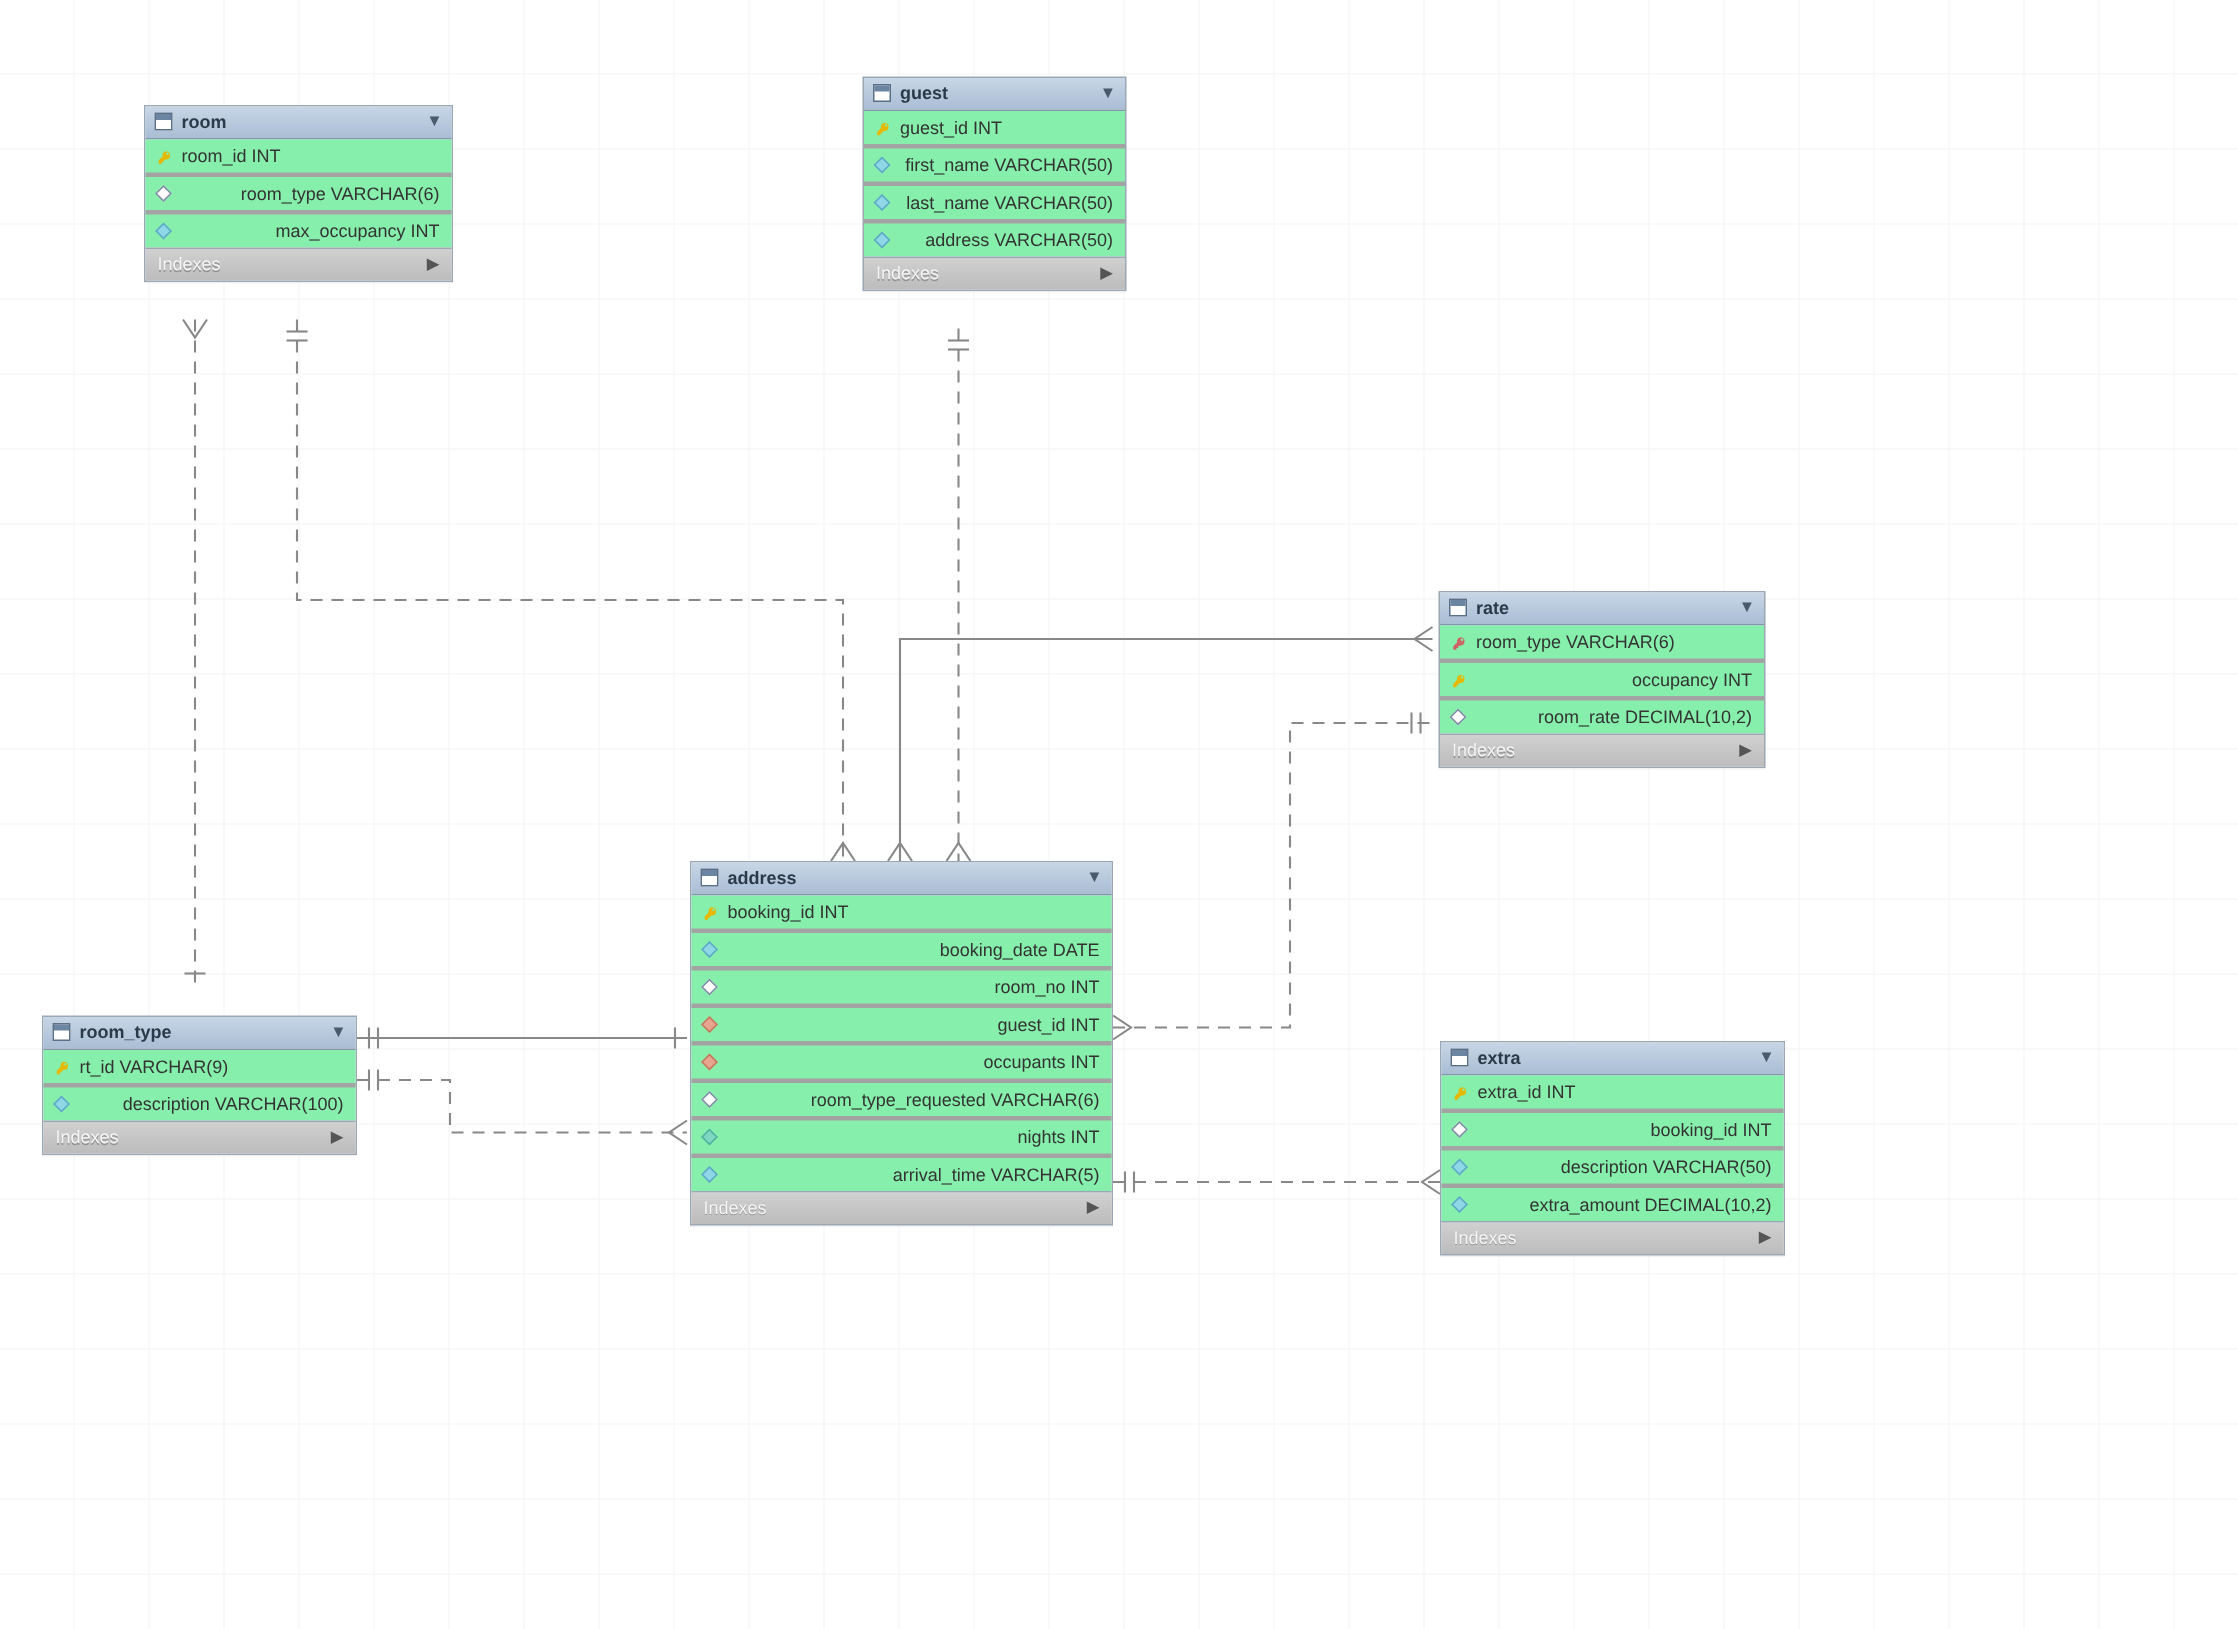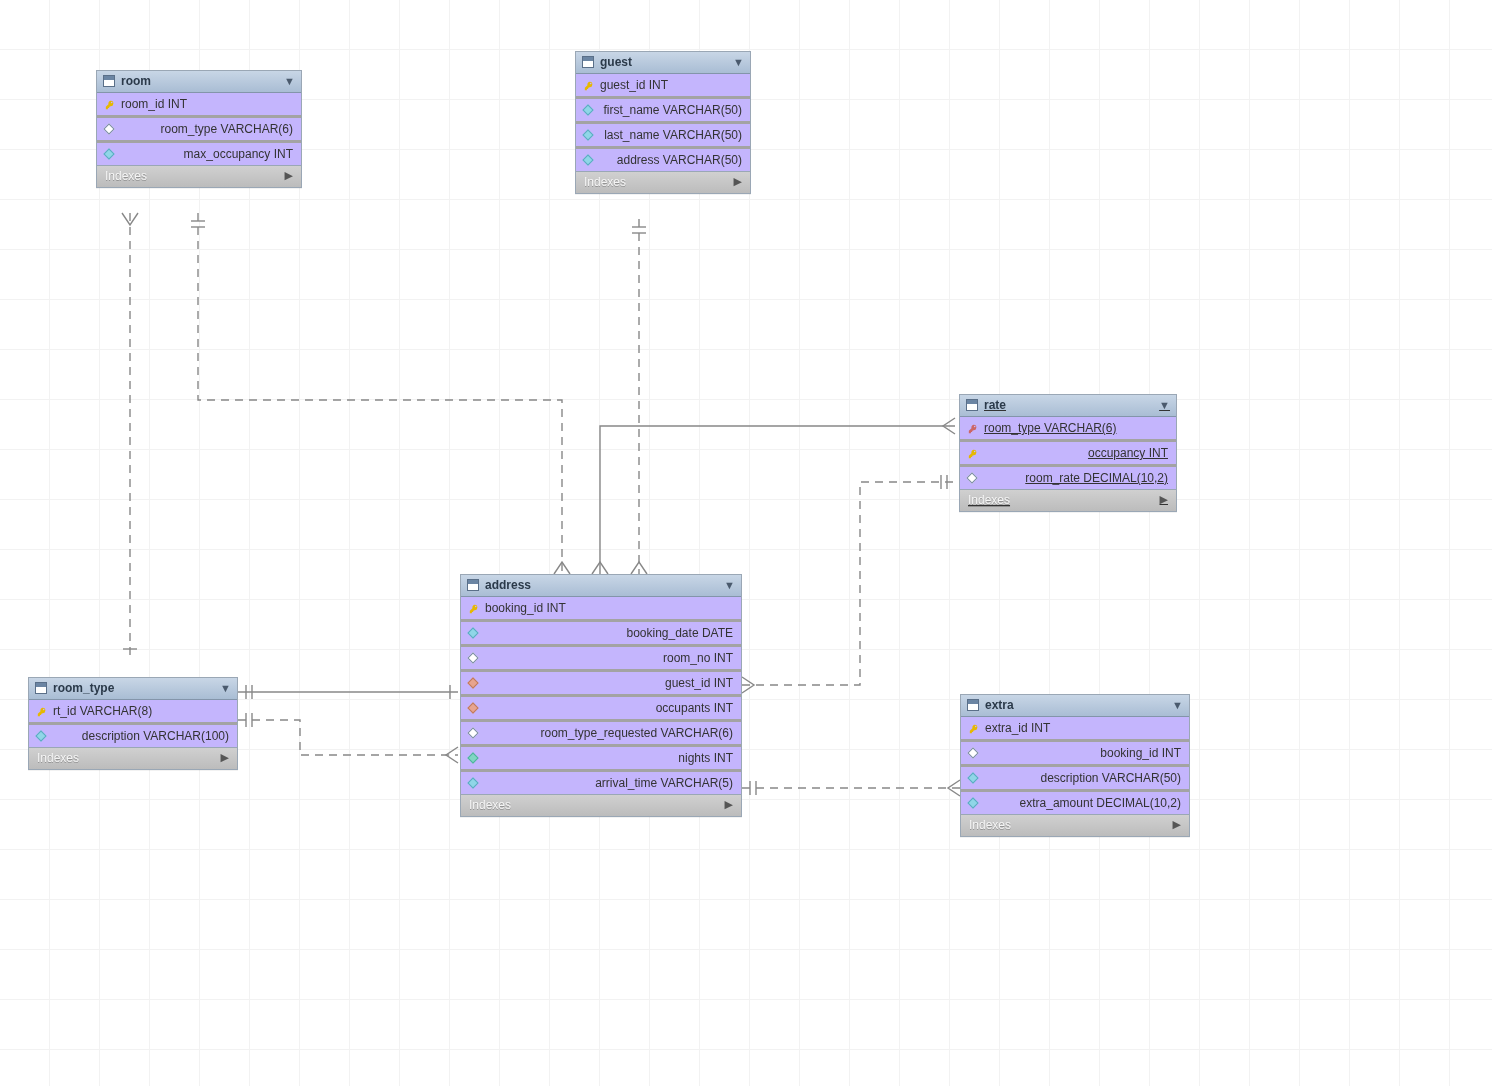--- a/index.html
+++ b/index.html
@@ -78,21 +78,21 @@
     background-image: linear-gradient(#6b85a3, #6b85a3);
     background-size: 100% 4px;
     background-repeat: no-repeat;
   }
   .tbl-header .expand-icon {
     color: #4a5a6d;
     font-size: 11px;
   }
 
   .cols {
-    background: #c4b5fd;
+    background: #86efac;
   }
   .col {
     padding: 4px 8px 4px 8px;
     display: flex;
     align-items: center;
     gap: 6px;
     white-space: nowrap;
   }
   .col + .col {
     border-top: 3px solid #a3a3a3;
@@ -259,21 +259,21 @@
           <div class="col">
             <span class="dia blue"></span>
             <span>address VARCHAR(50)</span>
           </div>
         </div>
         <div class="tbl-footer">
           <span>Indexes</span>
           <span class="expand-icon">▶</span>
         </div>
       </div>
-      <div class="table-box" style="left: 959px; top: 394px; width: 216px; text-decoration: underline;">
+      <div class="table-box" style="left: 959px; top: 394px; width: 216px;">
         <div class="tbl-header">
           <span class="table-icon"></span>
           <span class="title">rate</span>
           <span class="expand-icon">▼</span>
         </div>
         <div class="cols">
           <div class="col">
             <span class="key-icon pk-fk"><svg viewBox="0 0 24 24" width="10" height="10">
                 <path d="M14 2a6 6 0 0 0-5.65 8L2 16.35V22h5v-3h3v-3h2l1-1a6 6 0 1 0 1-13zm2 6a2 2 0 1 1 2-2 2 2 0 0 1-2 2z"></path>
               </svg></span>
@@ -346,21 +346,21 @@
         <div class="tbl-header">
           <span class="table-icon"></span>
           <span class="title">room_type</span>
           <span class="expand-icon">▼</span>
         </div>
         <div class="cols">
           <div class="col">
             <span class="key-icon pk"><svg viewBox="0 0 24 24" width="10" height="10">
                 <path d="M14 2a6 6 0 0 0-5.65 8L2 16.35V22h5v-3h3v-3h2l1-1a6 6 0 1 0 1-13zm2 6a2 2 0 1 1 2-2 2 2 0 0 1-2 2z"></path>
               </svg></span>
-            <span>rt_id VARCHAR(8)</span>
+            <span>rt_id VARCHAR(9)</span>
           </div>
           <div class="col">
             <span class="dia blue"></span>
             <span>description VARCHAR(100)</span>
           </div>
         </div>
         <div class="tbl-footer">
           <span>Indexes</span>
           <span class="expand-icon">▶</span>
         </div>

